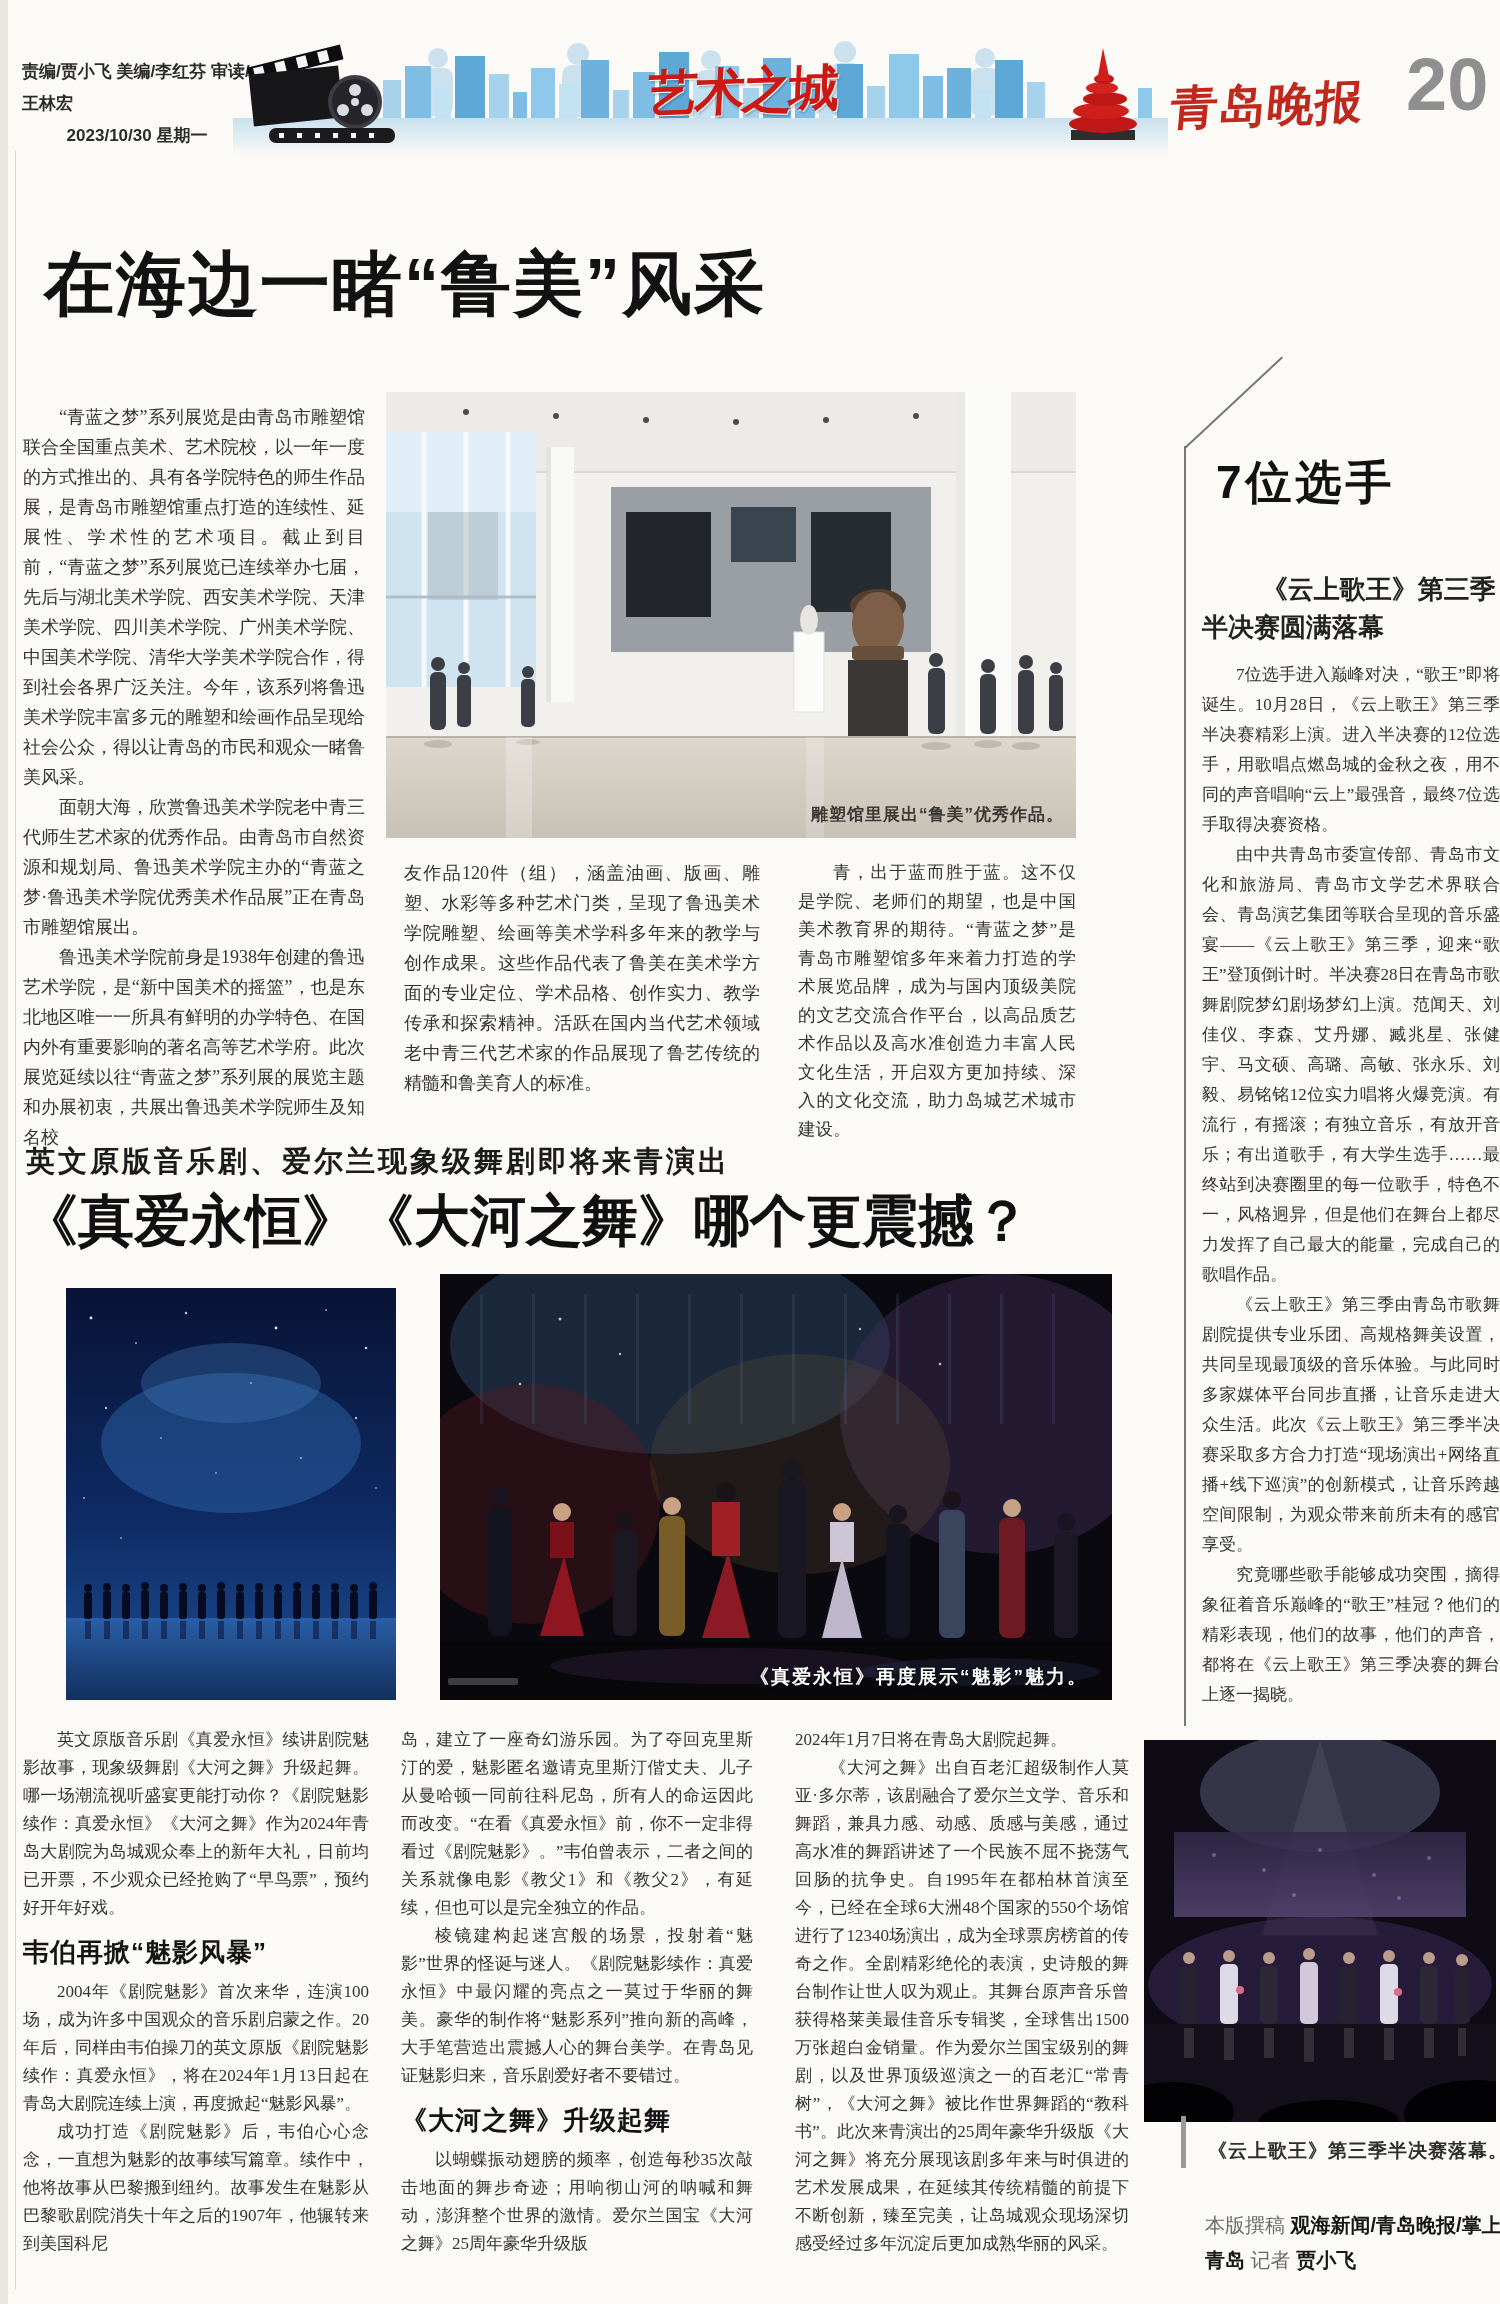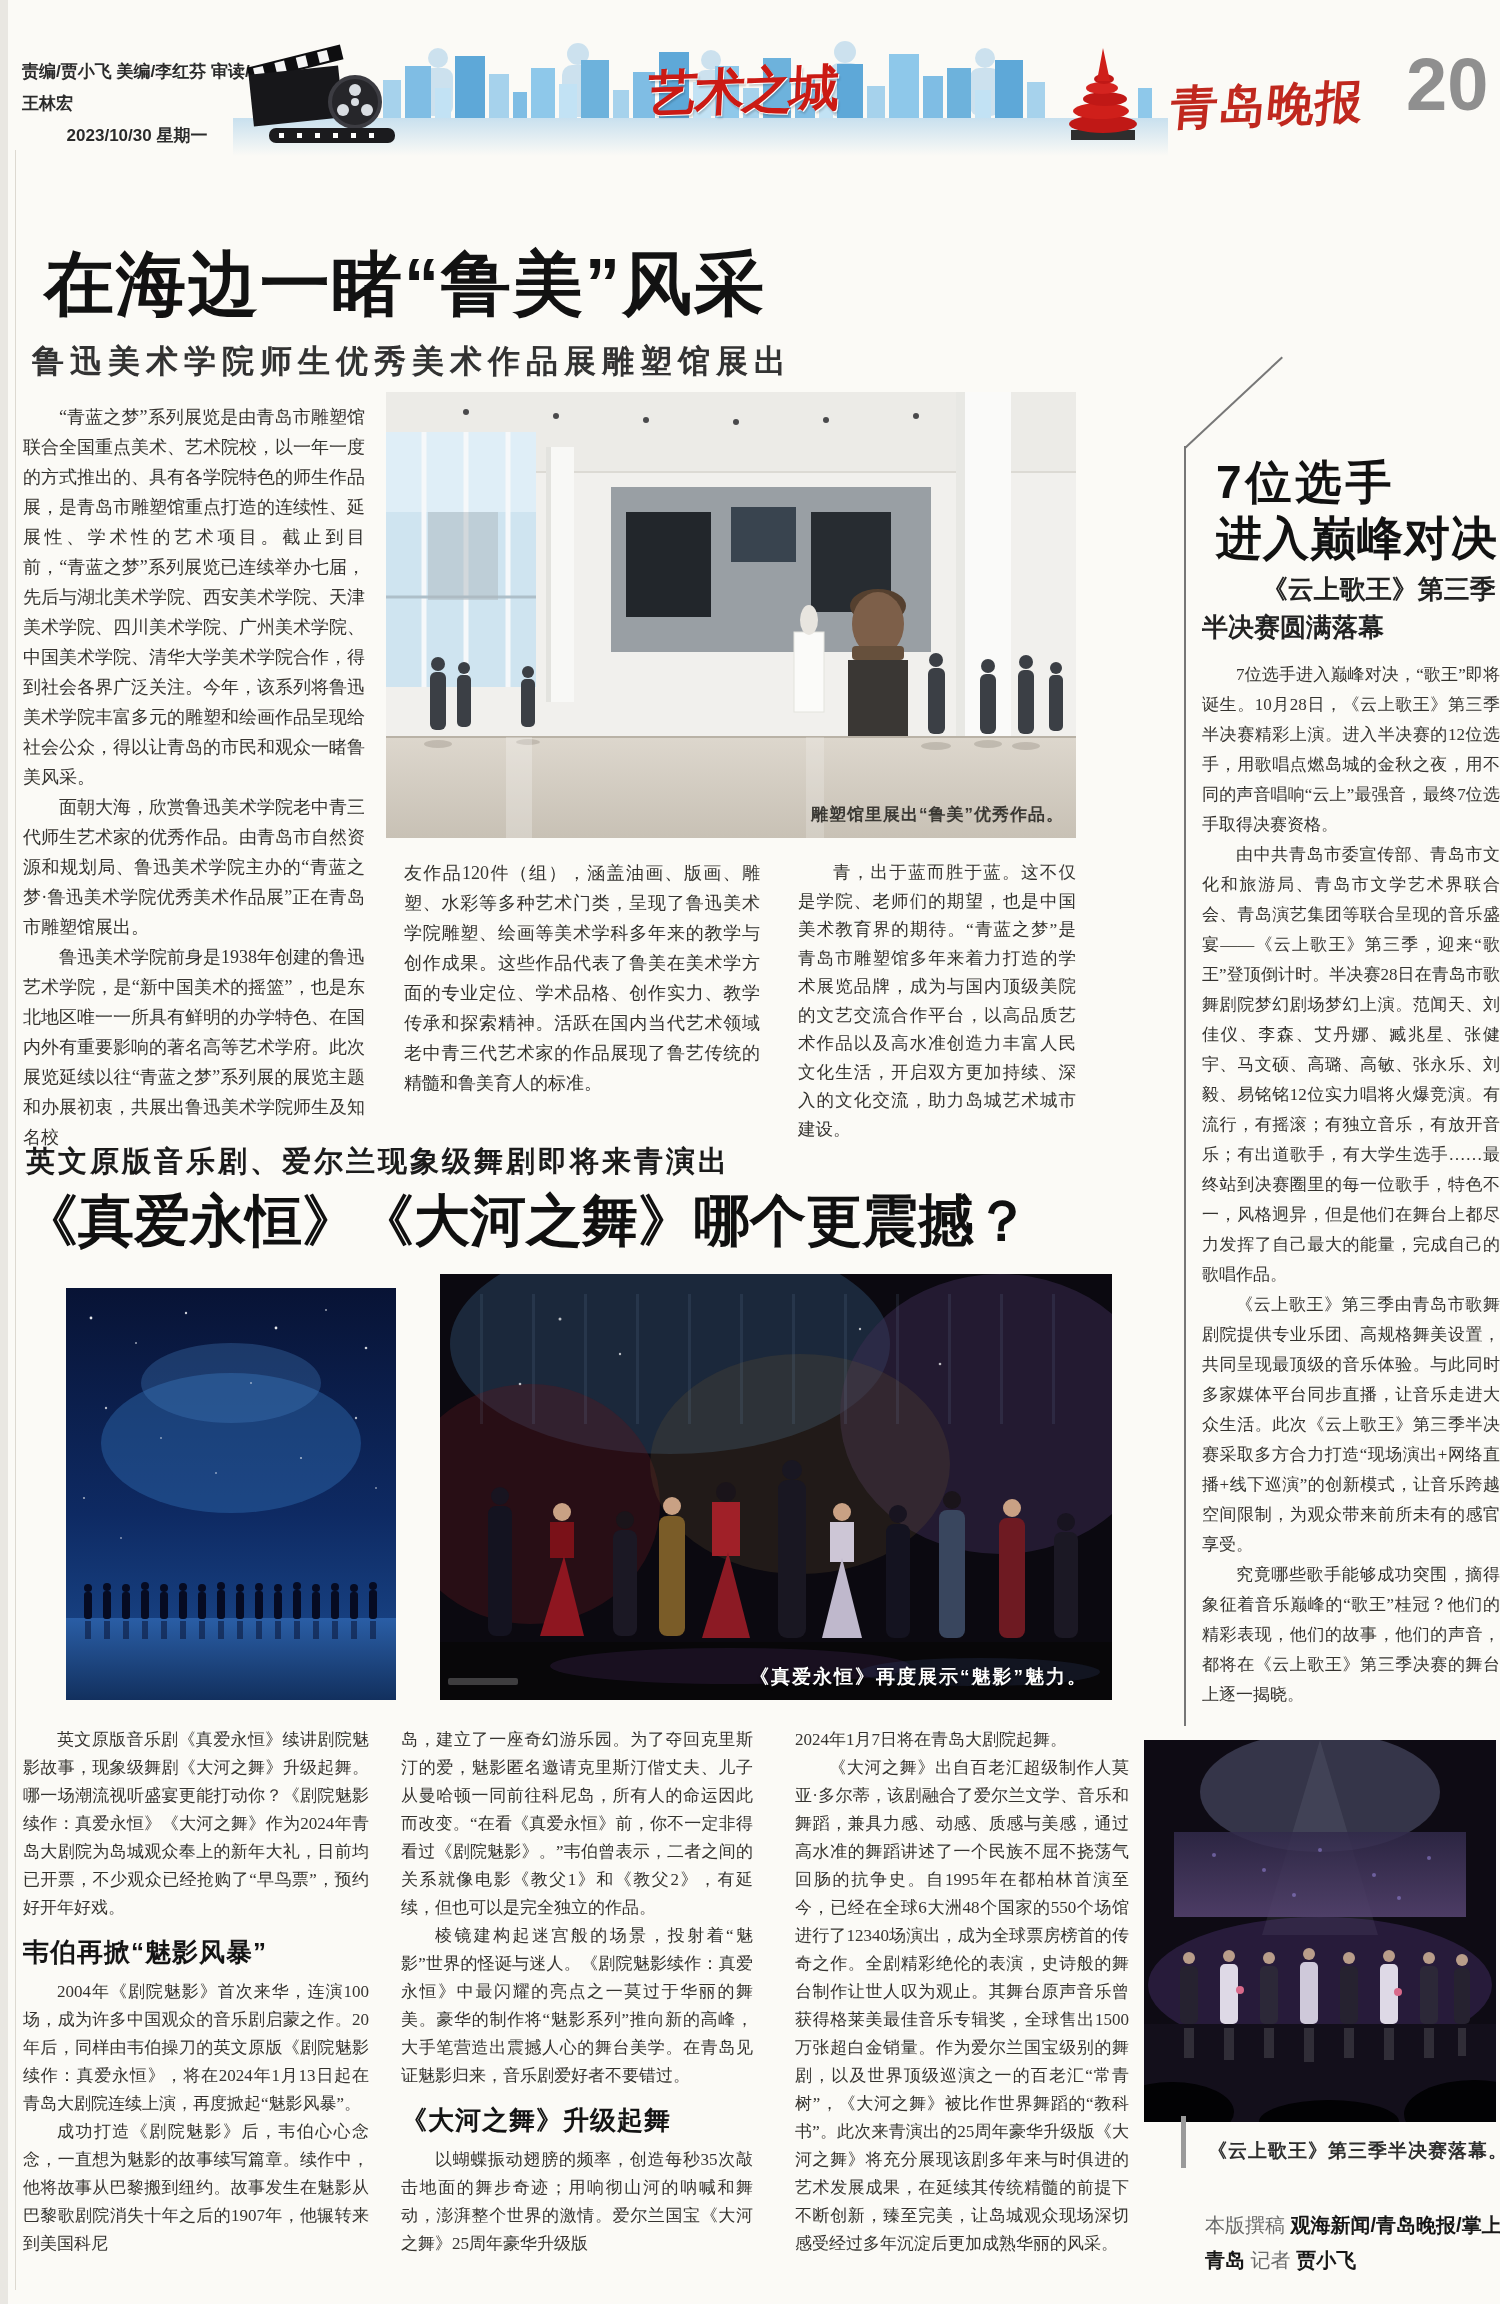--- a/index.html
+++ b/index.html
@@ -155,21 +155,20 @@
         <path d="M870 12 L864 45 L877 45 Z" fill="#cf1f1a"></path>
       </g>
     </svg>
     <span class="masthead-title">艺术之城</span>
   </div>
 
   <span class="paper-name">青岛晚报</span>
   <span class="page-num">20</span>
 
   <h1 class="a1-headline">在海边一睹“鲁美”风采</h1>
-  <div class="a1-subhead">鲁迅美术学院师生优秀美术作品展雕塑馆展出</div>
 
   <div class="a1-col1">
     <p class="para">“青蓝之梦”系列展览是由青岛市雕塑馆联合全国重点美术、艺术院校，以一年一度的方式推出的、具有各学院特色的师生作品展，是青岛市雕塑馆重点打造的连续性、延展性、学术性的艺术项目。截止到目前，“青蓝之梦”系列展览已连续举办七届，先后与湖北美术学院、西安美术学院、天津美术学院、四川美术学院、广州美术学院、中国美术学院、清华大学美术学院合作，得到社会各界广泛关注。今年，该系列将鲁迅美术学院丰富多元的雕塑和绘画作品呈现给社会公众，得以让青岛的市民和观众一睹鲁美风采。</p>
     <p class="para">面朝大海，欣赏鲁迅美术学院老中青三代师生艺术家的优秀作品。由青岛市自然资源和规划局、鲁迅美术学院主办的“青蓝之梦·鲁迅美术学院优秀美术作品展”正在青岛市雕塑馆展出。</p>
     <p class="para">鲁迅美术学院前身是1938年创建的鲁迅艺术学院，是“新中国美术的摇篮”，也是东北地区唯一一所具有鲜明的办学特色、在国内外有重要影响的著名高等艺术学府。此次展览延续以往“青蓝之梦”系列展的展览主题和办展初衷，共展出鲁迅美术学院师生及知名校</p>
   </div>
 
   <div class="photo a1-photo">
     <svg width="690" height="446" viewBox="0 0 690 446">
       <rect x="0" y="0" width="690" height="446" fill="#f1f0ed"></rect>
@@ -435,21 +434,20 @@
     <p class="para">以蝴蝶振动翅膀的频率，创造每秒35次敲击地面的舞步奇迹；用响彻山河的呐喊和舞动，澎湃整个世界的激情。爱尔兰国宝《大河之舞》25周年豪华升级版</p>
   </div>
   <div class="bodycol a2-col3">
     <p class="noindent">2024年1月7日将在青岛大剧院起舞。</p>
     <p class="para">《大河之舞》出自百老汇超级制作人莫亚·多尔蒂，该剧融合了爱尔兰文学、音乐和舞蹈，兼具力感、动感、质感与美感，通过高水准的舞蹈讲述了一个民族不屈不挠荡气回肠的抗争史。自1995年在都柏林首演至今，已经在全球6大洲48个国家的550个场馆进行了12340场演出，成为全球票房榜首的传奇之作。全剧精彩绝伦的表演，史诗般的舞台制作让世人叹为观止。其舞台原声音乐曾获得格莱美最佳音乐专辑奖，全球售出1500万张超白金销量。作为爱尔兰国宝级别的舞剧，以及世界顶级巡演之一的百老汇“常青树”，《大河之舞》被比作世界舞蹈的“教科书”。此次来青演出的25周年豪华升级版《大河之舞》将充分展现该剧多年来与时俱进的艺术发展成果，在延续其传统精髓的前提下不断创新，臻至完美，让岛城观众现场深切感受经过多年沉淀后更加成熟华丽的风采。</p>
   </div>
 
   <div class="a3-diag"></div>
   <div class="a3-vline"></div>
   <div class="a3-h1">7位选手</div>
-  <div class="a3-h2">进入巅峰对决</div>
   <div class="a3-subhead">《云上歌王》第三季半决赛圆满落幕</div>
   <div class="a3-body">
     <p class="para">7位选手进入巅峰对决，“歌王”即将诞生。10月28日，《云上歌王》第三季半决赛精彩上演。进入半决赛的12位选手，用歌唱点燃岛城的金秋之夜，用不同的声音唱响“云上”最强音，最终7位选手取得决赛资格。</p>
     <p class="para">由中共青岛市委宣传部、青岛市文化和旅游局、青岛市文学艺术界联合会、青岛演艺集团等联合呈现的音乐盛宴——《云上歌王》第三季，迎来“歌王”登顶倒计时。半决赛28日在青岛市歌舞剧院梦幻剧场梦幻上演。范闻天、刘佳仪、李森、艾丹娜、臧兆星、张健宇、马文硕、高璐、高敏、张永乐、刘毅、易铭铭12位实力唱将火爆竞演。有流行，有摇滚；有独立音乐，有放开音乐；有出道歌手，有大学生选手……最终站到决赛圈里的每一位歌手，特色不一，风格迥异，但是他们在舞台上都尽力发挥了自己最大的能量，完成自己的歌唱作品。</p>
     <p class="para">《云上歌王》第三季由青岛市歌舞剧院提供专业乐团、高规格舞美设置，共同呈现最顶级的音乐体验。与此同时多家媒体平台同步直播，让音乐走进大众生活。此次《云上歌王》第三季半决赛采取多方合力打造“现场演出+网络直播+线下巡演”的创新模式，让音乐跨越空间限制，为观众带来前所未有的感官享受。</p>
     <p class="para">究竟哪些歌手能够成功突围，摘得象征着音乐巅峰的“歌王”桂冠？他们的精彩表现，他们的故事，他们的声音，都将在《云上歌王》第三季决赛的舞台上逐一揭晓。</p>
   </div>
 
   <div class="photo a3-photo">
     <svg width="352" height="382" viewBox="0 0 352 382">

